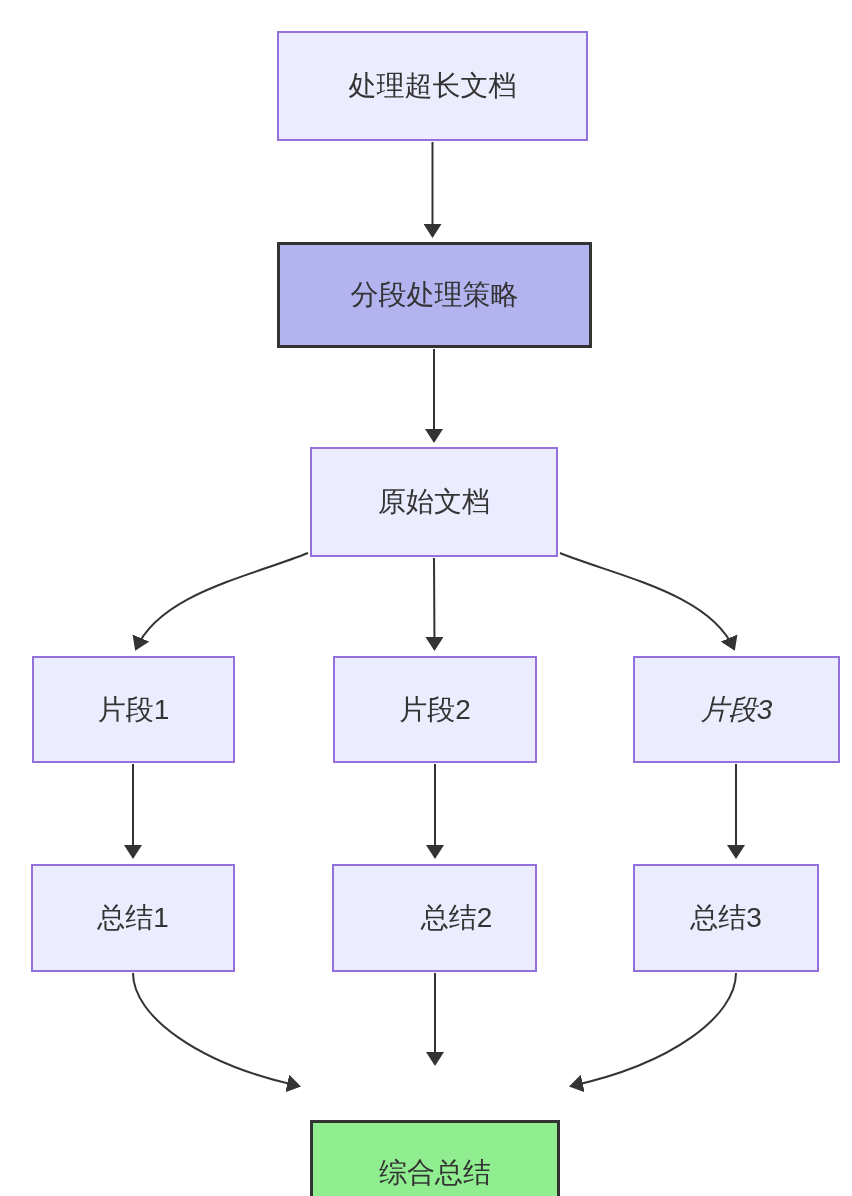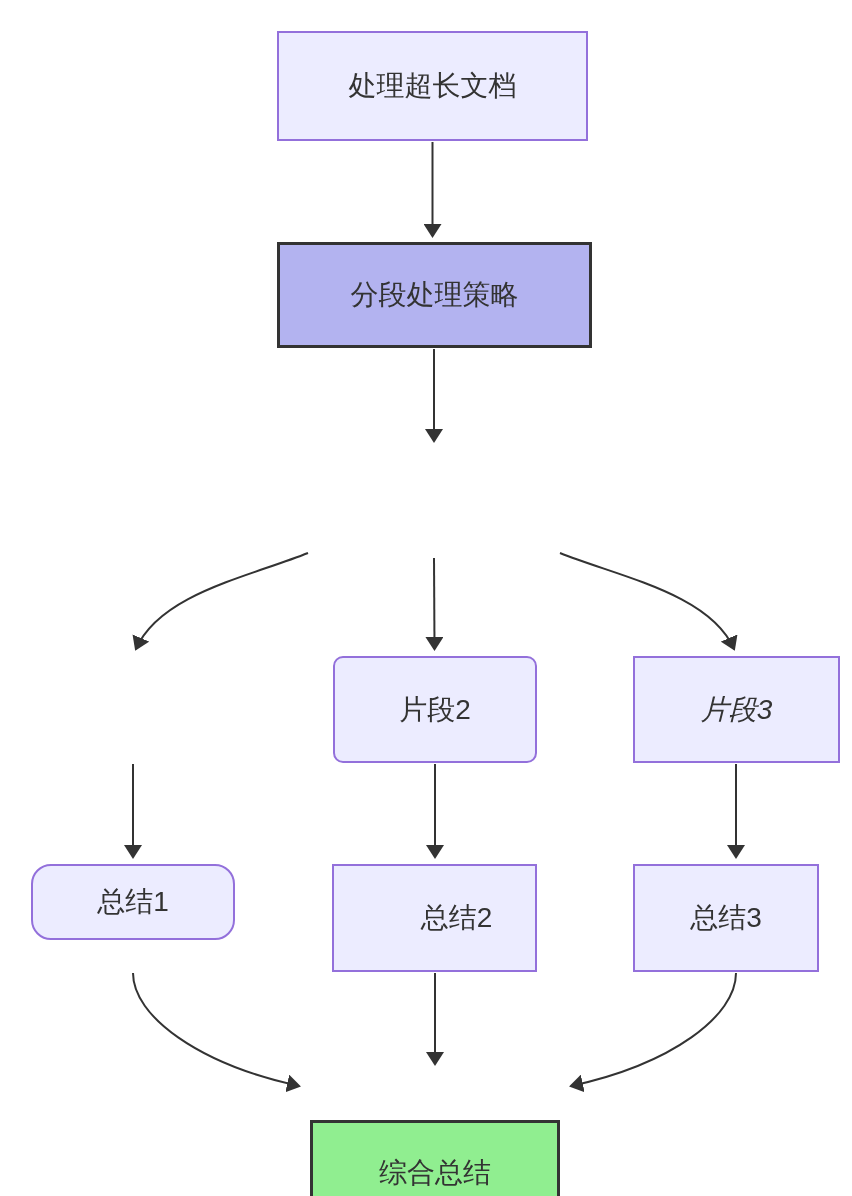--- a/index.html
+++ b/index.html
@@ -52,23 +52,23 @@
   .node--result {
     background: var(--result-fill);
     border: 3.5px solid var(--result-border);
     margin-top: 48px;
   }
   
   .n-doc      { left: 277px; top:   31px; width: 311px; height: 110px; }
   .n-strategy { left: 277px; top:  242px; width: 315px; height: 106px; }
   .n-original { left: 310px; top:  447px; width: 248px; height: 110px; }
   .n-frag1    { left:  32px; top:  656px; width: 203px; height: 107px; }
-  .n-frag2    { left: 333px; top:  656px; width: 204px; height: 107px; border-radius: 10px; }
+  .n-frag2    { left: 333px; top:  656px; width: 204px; height: 107px; }
   .n-frag3    { left: 633px; top:  656px; width: 207px; height: 107px; font-style: italic; }
-  .n-sum1     { left:  31px; top:  864px; width: 204px; height: 76px; border-radius: 20px; }
+  .n-sum1     { left:  31px; top:  864px; width: 204px; height: 108px; }
   .n-sum2     { left: 332px; top:  864px; width: 205px; height: 108px; padding-left: 44px; }
   .n-sum3     { left: 633px; top:  864px; width: 186px; height: 108px; }
   .n-final    { left: 310px; top: 1072px; width: 250px; height: 106px; }
 </style>
 </head>
 <body>
 
 <div class="canvas">
 
   <svg class="edges-layer" width="852" height="1196" viewBox="0 0 852 1196" xmlns="http://www.w3.org/2000/svg">
@@ -91,21 +91,27 @@
   </svg>
 
   <div class="node node--emphasis n-strategy">
     <span>分段处理策略</span>
   </div>
 
   <div class="node n-doc">
     <span>处理超长文档</span>
   </div>
 
+  <div class="node n-original">
+    <span>原始文档</span>
+  </div>
 
+  <div class="node n-frag1">
+    <span>片段1</span>
+  </div>
 
   <div class="node n-frag2">
     <span>片段2</span>
   </div>
 
   <div class="node n-frag3">
     <span>片段3</span>
   </div>
 
   <div class="node n-sum1">

